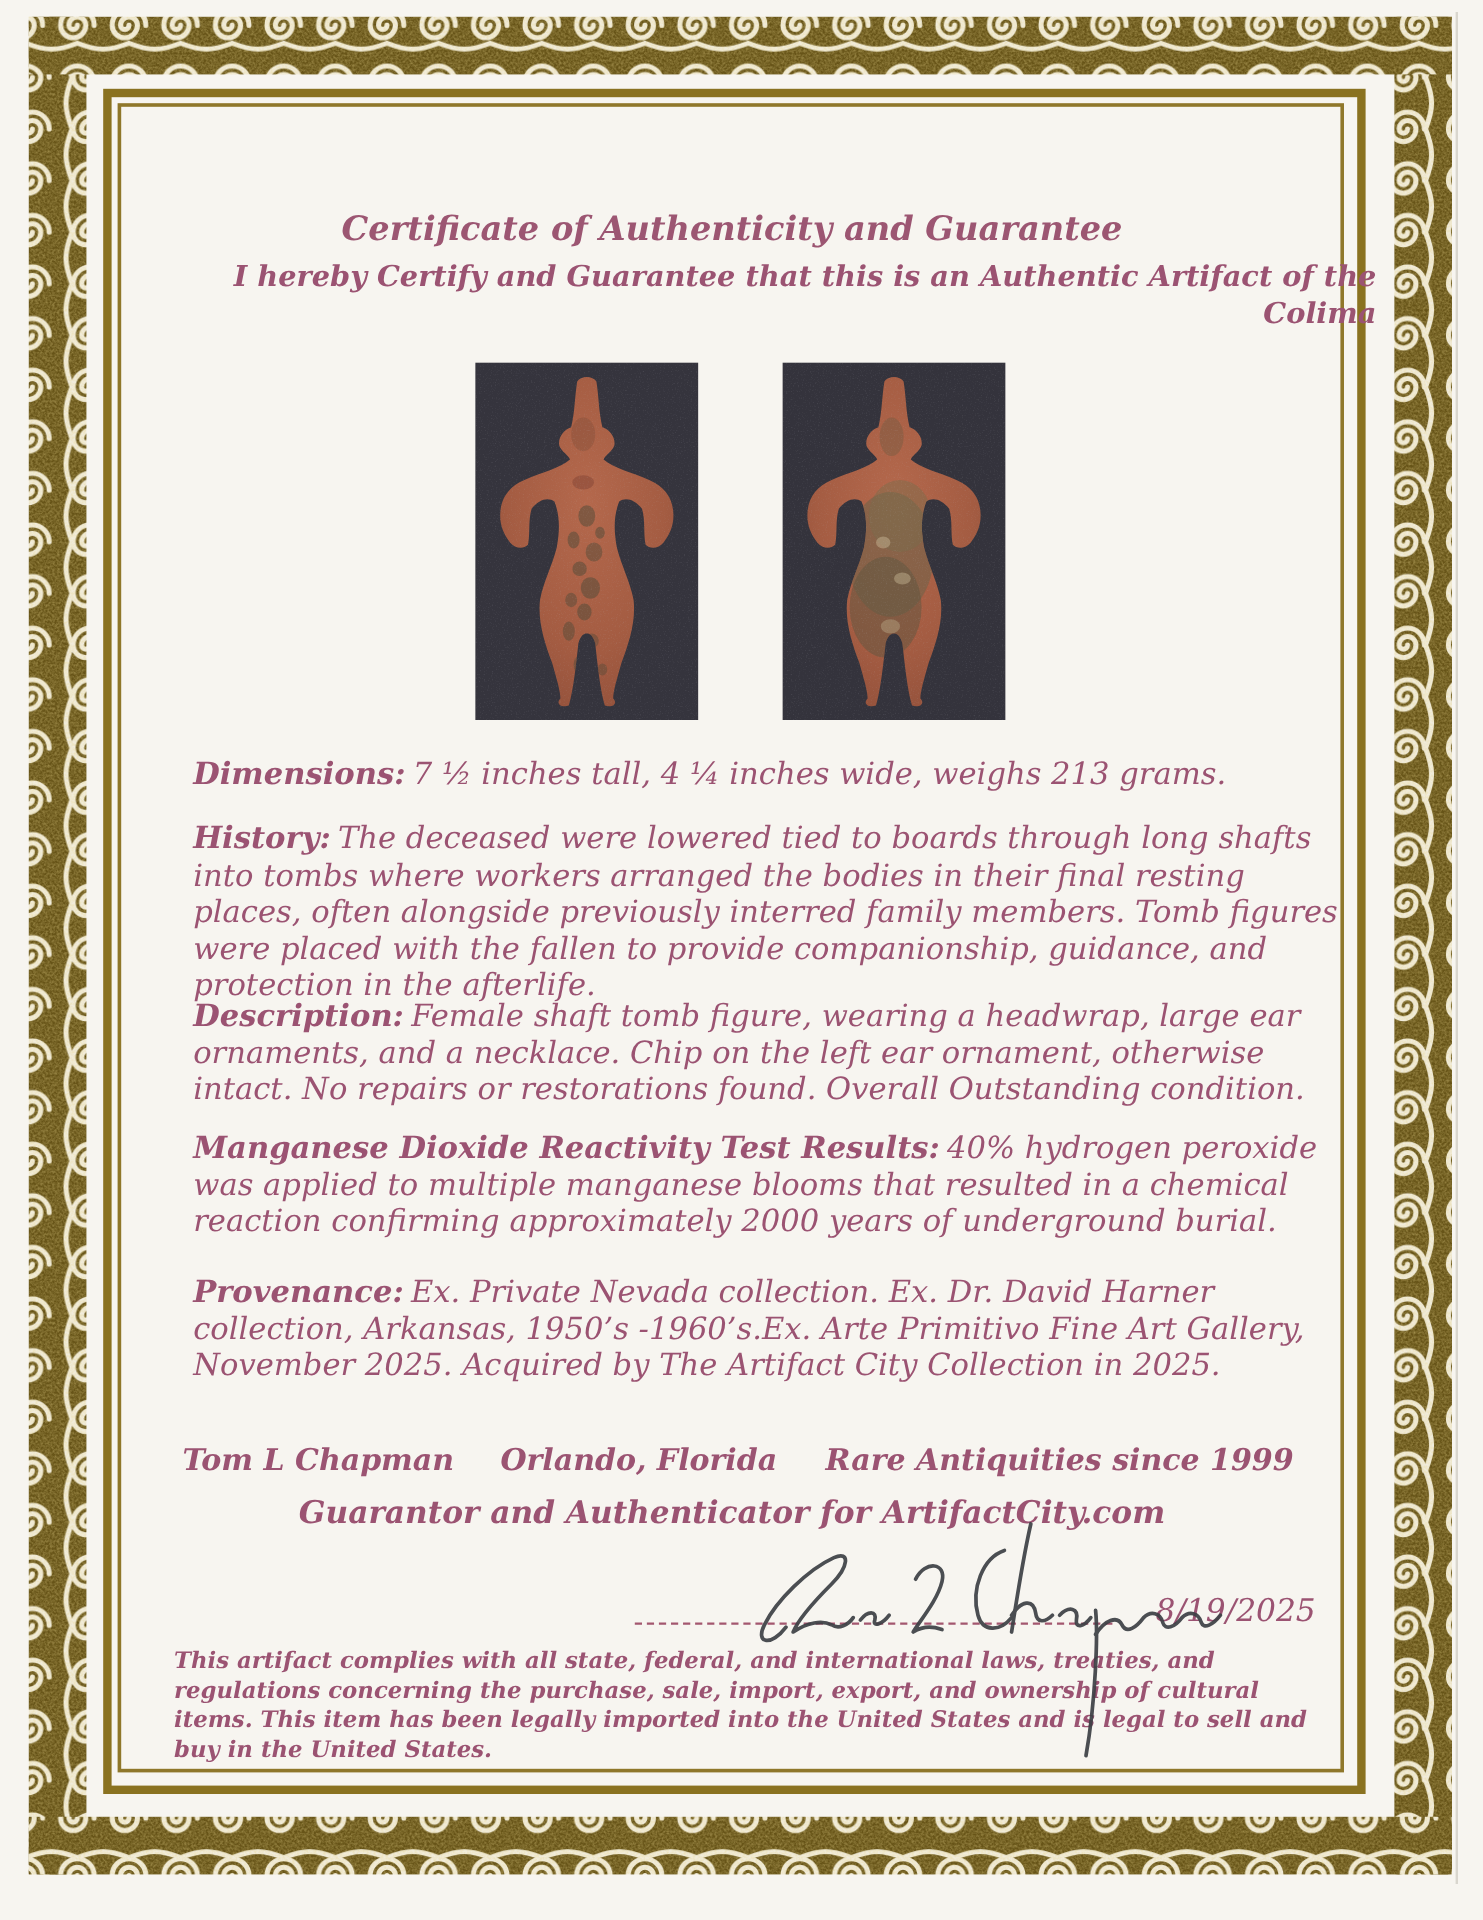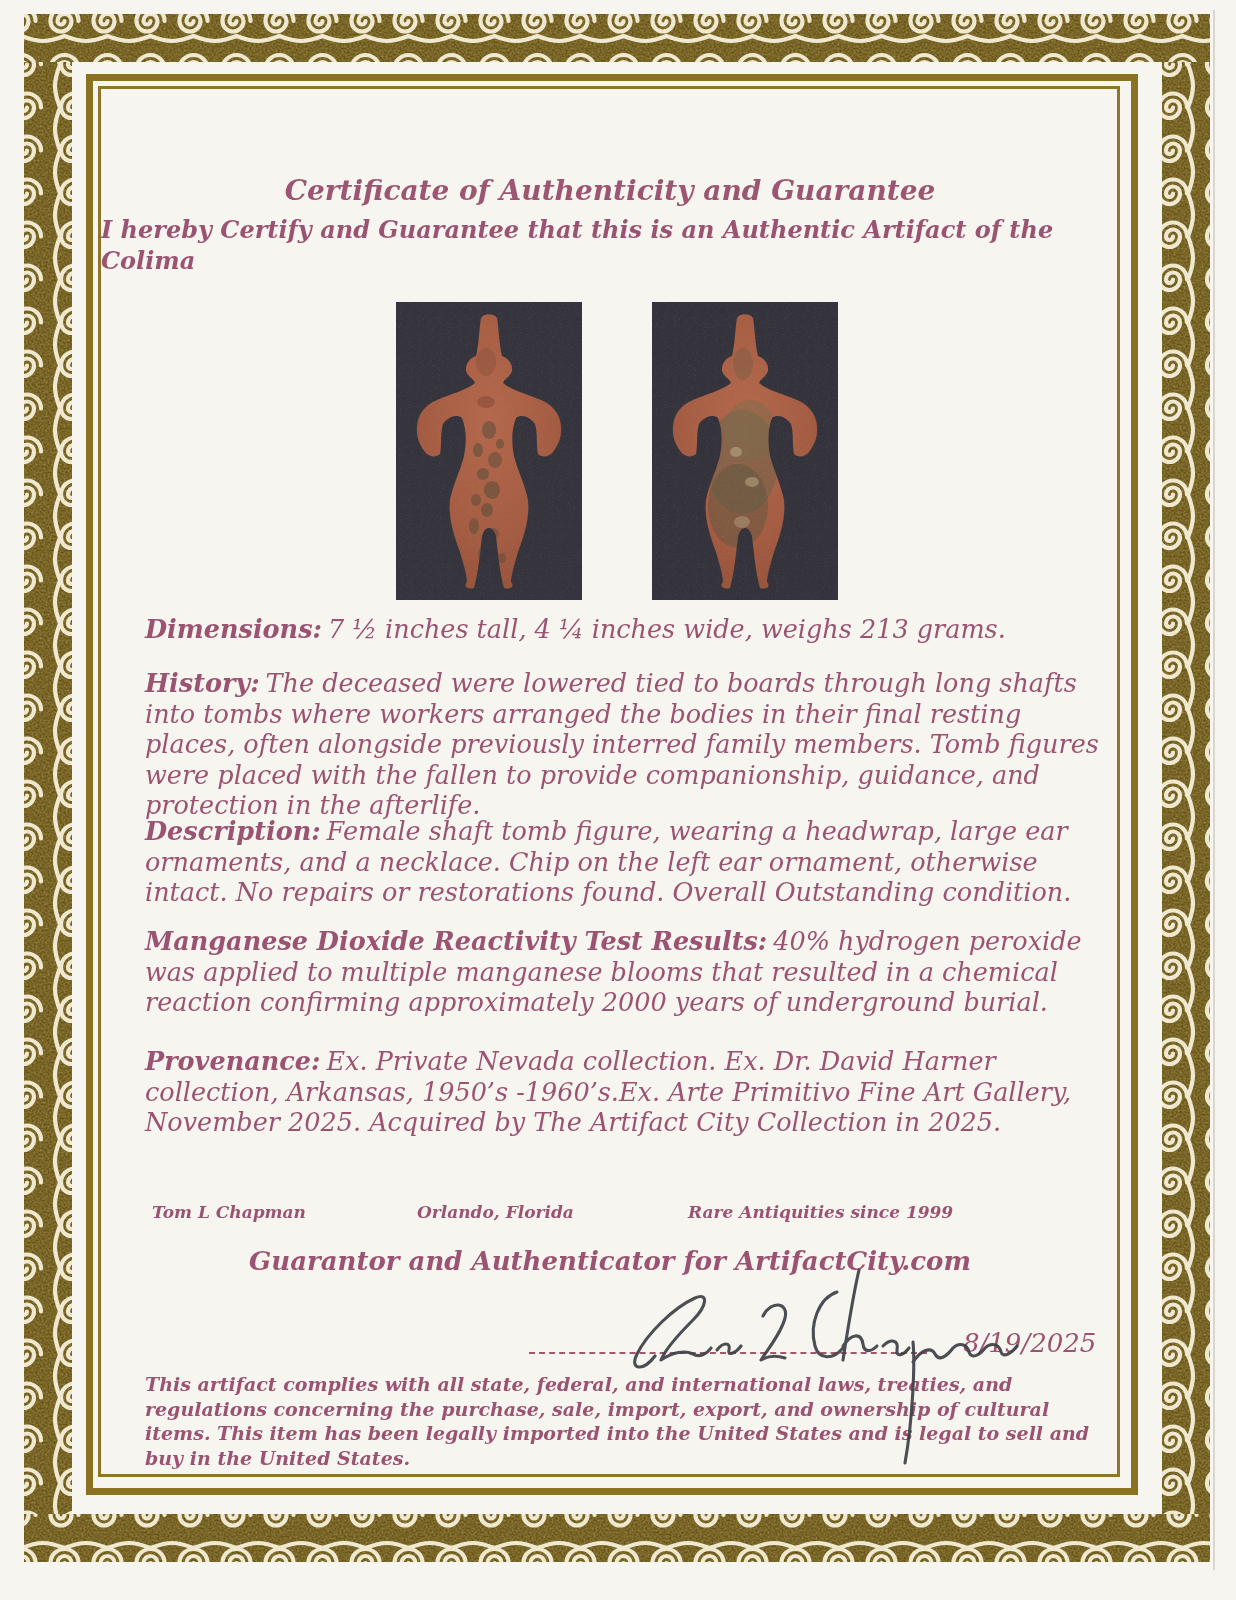--- a/index.html
+++ b/index.html
@@ -15,37 +15,37 @@
   .frame-thick{position:absolute;left:86px;top:74px;width:1038px;height:1407px;
     border:7px solid #8a7220;z-index:2;}
   .frame-thin{position:absolute;left:98px;top:86px;width:1016px;height:1385px;
     border:3px solid #8f772a;z-index:2;}
   .scan-edge{position:absolute;left:1213px;top:10px;width:2px;height:1560px;background:#d9d6ce;z-index:3;}
 
   .content{position:absolute;left:101px;top:90px;width:1018px;height:1390px;z-index:5;}
 
   .title{position:absolute;left:0;top:40px;width:100%;text-align:center;
     font-size:28px;font-weight:bold;letter-spacing:0px;color:#9c5672;font-style:italic;margin-top:44px;}
-  .intro{position:absolute;left:0;top:124px;width:100%;text-align:left;
-    font-size:24px;line-height:31px;font-weight:bold;}
+  .intro{position:absolute;left:0;top:124px;width:100%;text-align:right;
+    font-size:24px;line-height:31px;font-weight:bold;padding-left:28px;}
 
   .photos{position:absolute;left:295px;top:212px;display:flex;gap:70px;}
   .photo{width:186px;height:298px;display:block;}
 
-  .sect{position:absolute;left:44px;width:962px;margin:0;
+  .sect{position:absolute;left:44px;width:962px;margin:16px;
     font-size:25.5px;line-height:30.5px;}
   .sect .lbl{font-weight:bold;margin-right:6px;}
   #sect-dims{top:524px;}
   #sect-hist{top:578px;}
   #sect-desc{top:726px;}
   #sect-mang{top:836px;}
   #sect-prov{top:956px;}
 
   .names-row{position:absolute;left:44px;top:1112px;width:962px;height:34px;
-    font-size:17px;font-weight:bold;}
+    font-size:25px;font-weight:bold;}
   .names-row span{position:absolute;white-space:nowrap;}
   #signer-name{left:7px;}
   #signer-location{left:272px;}
   #signer-tagline{left:543px;}
 
   .role-line{position:absolute;left:0;top:1156px;width:100%;text-align:center;
     font-size:26px;font-weight:bold;}
 
   #signature-art{position:absolute;left:515px;top:1168px;z-index:6;overflow:visible;}
   .sig-line{position:absolute;left:428px;top:1262px;width:398px;height:0;

